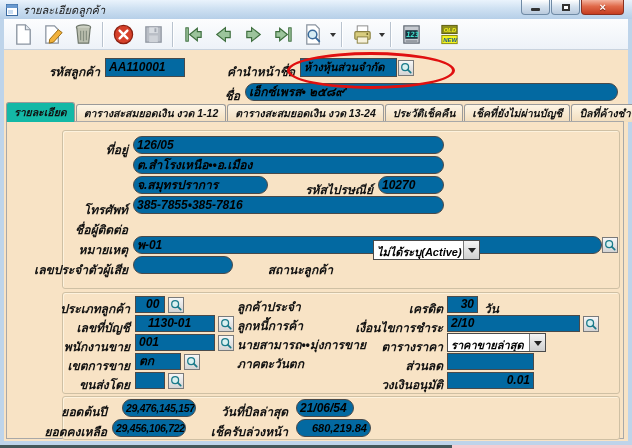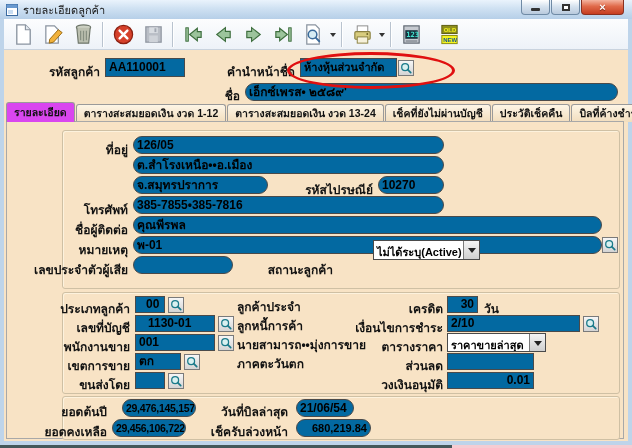--- a/index.html
+++ b/index.html
@@ -1,16 +1,16 @@
 <!DOCTYPE html>
 <html><head>
 <meta charset="utf-8">
 <style>
   html,body{margin:0;padding:0;background:#e8e8e8;}
-  .frame{position:relative;width:632px;height:448px;background:#bed4ea;font-family:"Liberation Sans",sans-serif;overflow:hidden;box-shadow:0 0 4px rgba(0,0,0,.4);}
+  .frame{position:relative;width:632px;height:448px;background:#bed4ea;font-family:"Liberation Sans",sans-serif;overflow:hidden;box-shadow:0 0 4px rgba(0,0,0,.4);font-style:italic;}
   
   .titlebar{position:absolute;left:0;top:0;right:0;height:19px;background:linear-gradient(#eaf3fc,#cfe1f2 45%,#b6cfe8);display:flex;align-items:center;}
   .app-icon{width:12px;height:12px;margin:0 5px 0 6px;}
   .title-text{font-size:11px;color:#1a1a1a;}
   .winbtns{position:absolute;right:8px;top:0;display:flex;}
   .wbtn{width:29px;height:15px;margin-left:1px;border:1px solid #6f8aa5;border-top:none;border-radius:0 0 4px 4px;background:linear-gradient(#ffffff,#d7e3ef 45%,#b9cadd);display:flex;align-items:center;justify-content:center;box-sizing:border-box;}
   .wbtn.close{width:43px;background:linear-gradient(#f4b4a0,#e06a4a 45%,#c63d20);border-color:#8a3020;}
   .glyph-min{width:9px;height:3px;background:#333;margin-top:5px;border-radius:1px;}
   .glyph-max{width:8px;height:7px;border:2px solid #333;box-sizing:border-box;background:#fff;}
   .glyph-close{color:#fff;font-size:11px;font-weight:bold;text-shadow:0 1px 1px #702010;line-height:13px;}
@@ -31,21 +31,21 @@
   .tb.num{text-align:right;font-size:10.5px;letter-spacing:-0.3px;line-height:16px;}
   .mg{position:absolute;width:16px;height:16px;background:linear-gradient(#f6f6f6,#d4d4d4);border:1px solid #7a7a7a;box-sizing:border-box;display:flex;align-items:center;justify-content:center;}
   .mg svg{width:12px;height:12px;}
   .dd{position:absolute;background:#fff;border:1px solid #4a4a4a;box-sizing:border-box;display:flex;}
   .dd .dtext{flex:1;font-size:11px;font-weight:bold;padding:2px 2px 0 3px;white-space:nowrap;overflow:hidden;}
   .dd .dbtn{width:15px;background:linear-gradient(#f4f4f4,#cfcfcf);border-left:1px solid #7a7a7a;display:flex;align-items:center;justify-content:center;}
   .dd .dbtn .caret{border:4px solid transparent;border-top:5px solid #222;margin-top:5px;}
   
   .tabs{position:absolute;left:6px;top:103px;display:flex;align-items:flex-end;height:19px;}
   .tab{height:17px;line-height:17px;padding:0 7px;font-size:10.5px;font-weight:bold;color:#111;background:linear-gradient(#fdf5e6,#f2ddbd);border:1px solid #9a9a9a;border-bottom:none;border-radius:3px 3px 0 0;margin-right:1px;white-space:nowrap;}
-  .tab.active{height:19px;line-height:19px;background:#d946ef;position:relative;z-index:3;}
+  .tab.active{height:19px;line-height:19px;background:#14b8a6;position:relative;z-index:3;}
   .tabpanel{position:absolute;left:6px;top:121px;width:618px;height:318px;border:1px solid #a8a8a8;background:#f8e3c5;box-sizing:border-box;}
   .group{position:absolute;border:1px solid #cfc0a4;box-shadow:1px 1px 0 #fdf2dd inset;border-radius:3px;background:#f8e3c5;}
   
   .ellipse{position:absolute;left:287px;top:52px;width:162px;height:31px;border:3px solid #e01010;border-radius:50%;pointer-events:none;z-index:9;}
   
   .strip-dark{position:absolute;left:0;bottom:0;width:452px;height:3px;background:#44585a;}
   .strip-pink{position:absolute;left:452px;bottom:0;right:0;height:3px;background:#f6ccd2;}
 </style>
 </head>
 <body>
@@ -187,41 +187,40 @@
   </div>
   <div class="ellipse"></div>
 
   <div class="lb" style="left:190px;top:86px;width:50px;">ชื่อ</div>
   <div class="tb h18" style="left:245px;top:83px;width:373px;">เอ็กซ์เพรส• ๒๕๘๙'</div>
 
   <div class="tabs">
     <div class="tab active">รายละเอียด</div>
     <div class="tab">ตารางสะสมยอดเงิน งวด  1-12</div>
     <div class="tab">ตารางสะสมยอดเงิน งวด 13-24</div>
+    <div class="tab">ประวัติเช็คคืน</div>
     <div class="tab">เช็คที่ยังไม่ผ่านบัญชี</div>
-    <div class="tab">ประวัติเช็คคืน</div>
     <div class="tab">บิลที่ค้างชำระ</div>
 
   </div>
   <div class="tabpanel"></div>
 
   <div class="group" style="left:62px;top:130px;width:556px;height:157px;"></div>
 
   <div class="lb" style="left:48px;top:140px;width:80px;">ที่อยู่</div>
   <div class="tb h18" style="left:133px;top:136px;width:311px;">126/05</div>
   <div class="tb h18" style="left:133px;top:176px;width:135px;">จ.สมุทรปราการ</div>
   <div class="tb h18" style="left:133px;top:156px;width:311px;">ต.สำโรงเหนือ••อ.เมือง</div>
   <div class="lb" style="left:295px;top:180px;width:78px;">รหัสไปรษณีย์</div>
   <div class="tb h18" style="left:378px;top:176px;width:66px;">10270</div>
 
   <div class="lb" style="left:48px;top:200px;width:80px;">โทรศัพท์</div>
   <div class="tb h18" style="left:133px;top:196px;width:311px;">385-7855•385-7816</div>
 
   <div class="lb" style="left:38px;top:220px;width:90px;">ชื่อผู้ติดต่อ</div>
-  <div class="tb h18" style="left:133px;top:216px;width:469px;">คุณพีรพล</div>
 
   <div class="lb" style="left:48px;top:240px;width:80px;">หมายเหตุ</div>
   <div class="tb h18" style="left:133px;top:236px;width:469px;">พ-01</div>
   <div class="mg" style="left:602px;top:237px;">
     <svg viewBox="0 0 14 14">
         <circle cx="6" cy="6" r="4" fill="#d8f0f0" stroke="#1a7a8a" stroke-width="1.5"></circle>
         <path d="M9 9l3.5 3.5" stroke="#1a7a8a" stroke-width="2" stroke-linecap="round"></path>
       </svg>
   </div>
 

